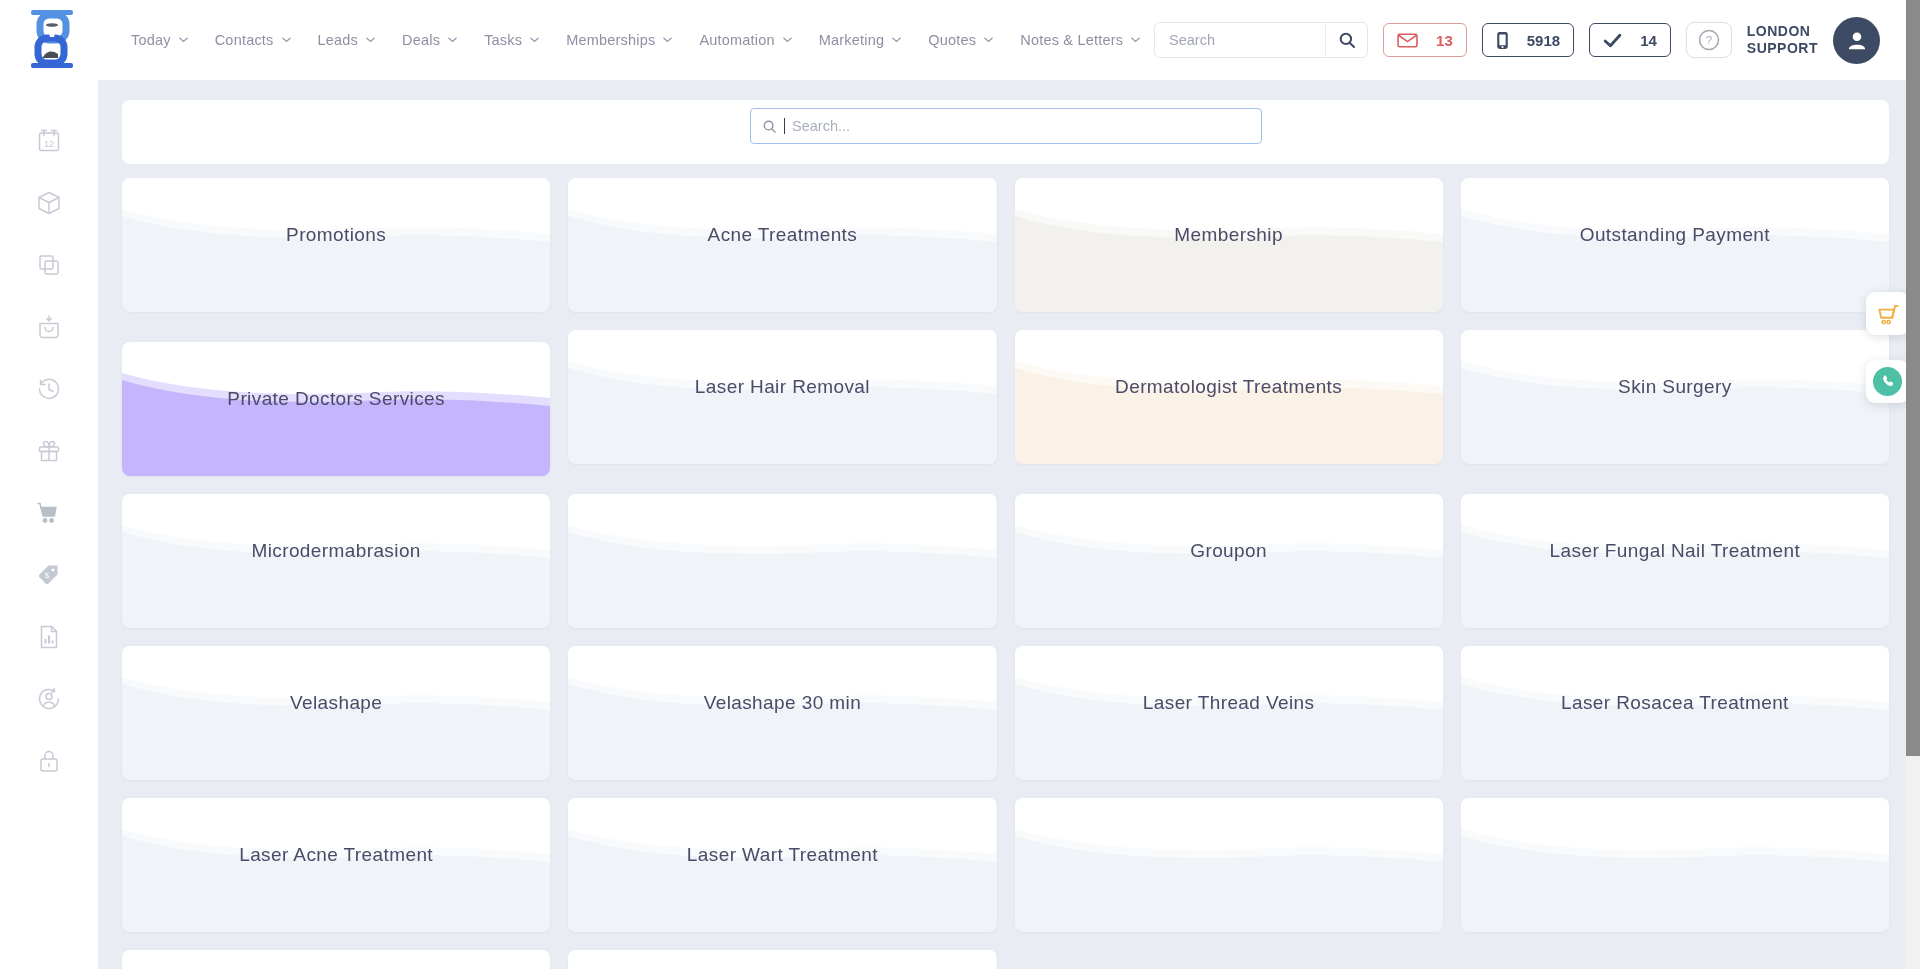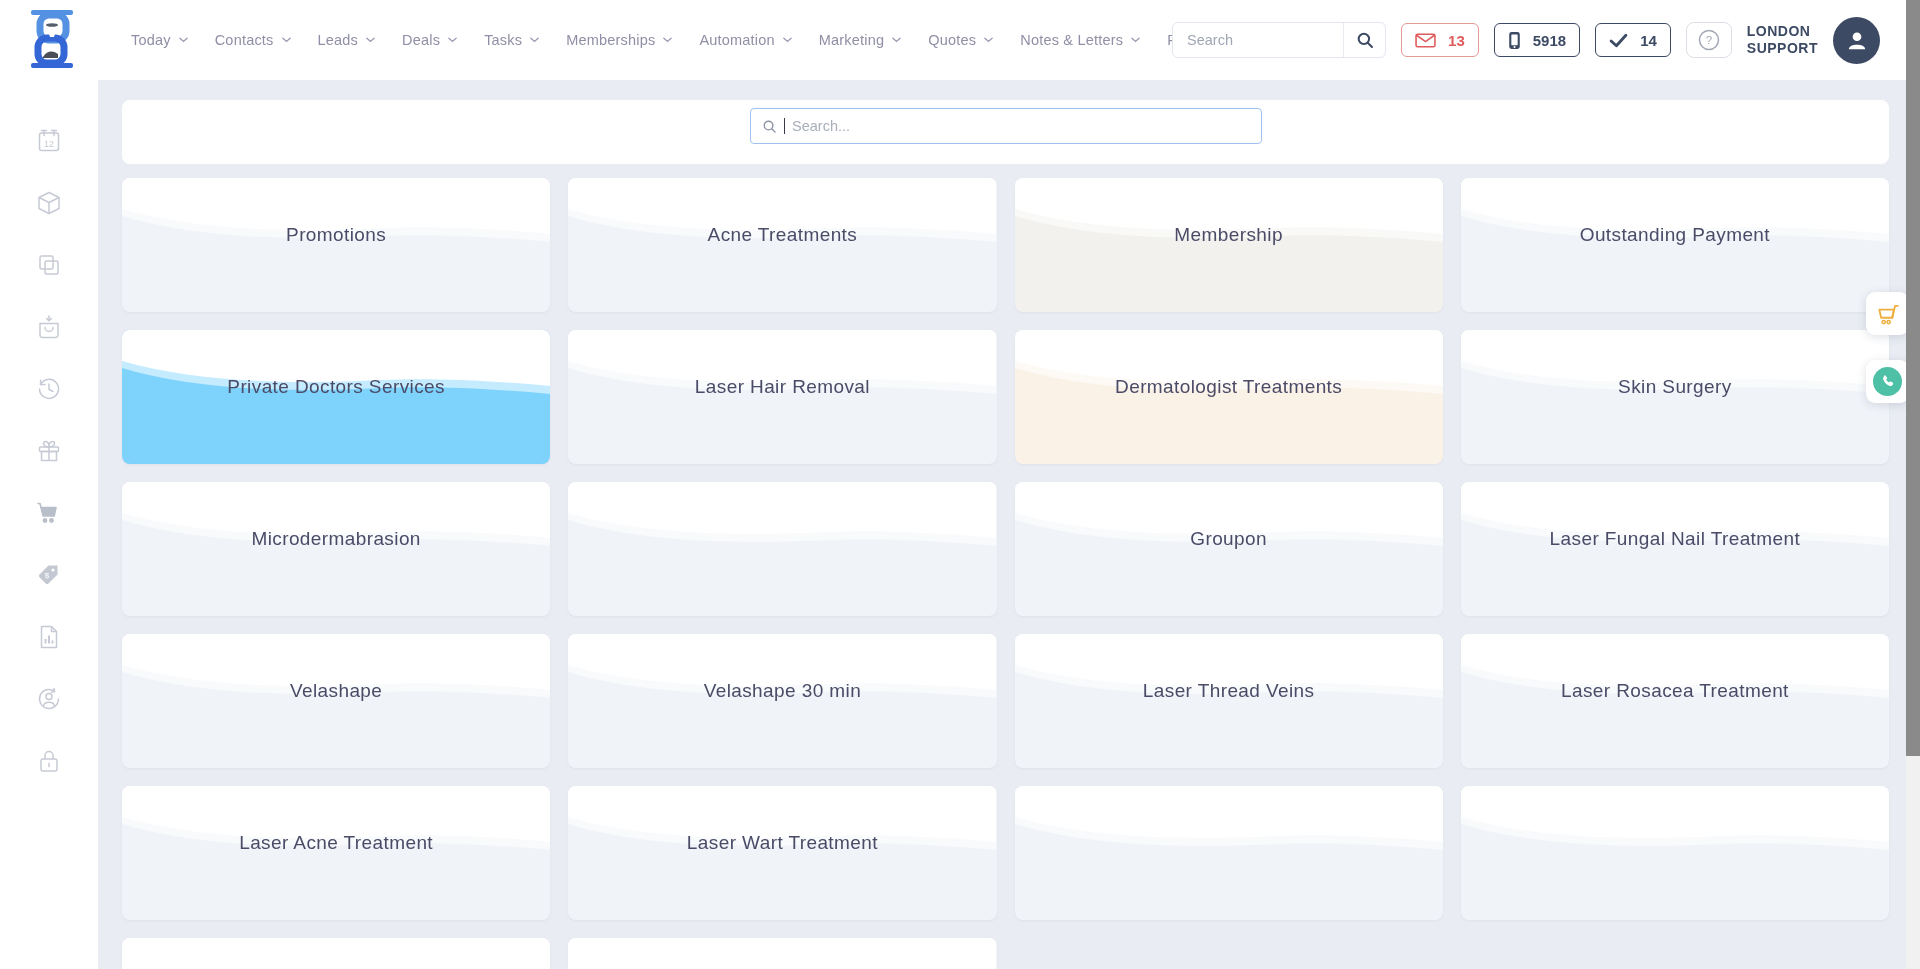--- a/index.html
+++ b/index.html
@@ -11,21 +11,21 @@
   }
   
   .header { position:absolute; top:0; left:0; width:1920px; height:80px; background:#ffffff; z-index:5; }
   .logo { position:absolute; left:28px; top:8px; width:48px; height:62px; cursor:pointer; }
   .nav { position:absolute; left:131px; top:0; height:80px; display:flex; align-items:center; gap:27px; }
   .nav-item { display:flex; align-items:center; gap:8px; color:#8f8fa5; font-size:14.5px; letter-spacing:.2px; cursor:pointer; white-space:nowrap; }
   .topbar-right { position:absolute; right:40px; top:0; height:80px; display:flex; align-items:center; gap:15px; }
   .top-search { width:214px; height:36px; border:1px solid #e3e6ec; border-radius:6px; background:#fff; display:flex; align-items:center; overflow:hidden; }
   .top-search .ph { flex:1; padding-left:14px; font-size:14.5px; color:#a0a6b4; }
   .top-search .mag { width:42px; height:36px; border-left:1px solid #e9ebf0; display:flex; align-items:center; justify-content:center; color:#3e4a63; cursor:pointer; }
-  .badge { height:20px; border-radius:6px; background:#fff; display:flex; align-items:center; gap:12px; padding:16px 13px; font-size:15px; font-weight:bold; cursor:pointer; }
+  .badge { height:20px; border-radius:6px; background:#fff; display:flex; align-items:center; gap:18px; padding:16px 13px; font-size:15px; font-weight:bold; cursor:pointer; }
   .badge.red { border:1px solid #e49a95; color:#e05b5b; }
   .badge.navy { border:1px solid #3c4a63; color:#3c4a63; }
   .help-btn { width:46px; height:36px; border:1px solid #dcdfe5; border-radius:8px; background:#fff; display:flex; align-items:center; justify-content:center; cursor:pointer; }
   .user-name { color:#3c4a63; font-size:14px; font-weight:bold; letter-spacing:.5px; line-height:17px; }
   .avatar { width:47px; height:47px; border-radius:50%; background:#3c4a63; display:flex; align-items:center; justify-content:center; cursor:pointer; }
   
   .sidebar { position:absolute; left:0; top:80px; width:98px; height:889px; background:#ffffff; display:flex; flex-direction:column; align-items:center; padding-top:48px; gap:36px; z-index:4; }
   .side-item { width:26px; height:26px; color:#c6cad4; cursor:pointer; display:flex; align-items:center; justify-content:center; }
   
   .search-panel { position:absolute; left:122px; top:100px; width:1767px; height:64px; background:#ffffff; border-radius:8px; }
@@ -363,21 +363,21 @@
       </svg>
       <div class="label">Membership</div>
     </div>
     <div class="card" style="background: rgb(240, 243, 248);">
       <svg class="wave" viewBox="0 0 430 134" preserveAspectRatio="none">
         <path d="M0,0 H430 V64 C365,58 305,56 262,58 C160,63 70,59 0,38 Z" fill="#ffffff" opacity="0.55"></path>
         <path d="M0,0 H430 V56 C365,50 305,48 262,50 C160,55 70,51 0,31 Z" fill="#ffffff"></path>
       </svg>
       <div class="label">Outstanding Payment</div>
     </div>
-    <div class="card" style="background: #7dd3fc;">
+    <div class="card" style="background: #c4b5fd; margin-top: 12px;">
       <svg class="wave" viewBox="0 0 430 134" preserveAspectRatio="none">
         <path d="M0,0 H430 V64 C365,58 305,56 262,58 C160,63 70,59 0,38 Z" fill="#ffffff" opacity="0.55"></path>
         <path d="M0,0 H430 V56 C365,50 305,48 262,50 C160,55 70,51 0,31 Z" fill="#ffffff"></path>
       </svg>
       <div class="label">Private Doctors Services</div>
     </div>
     <div class="card" style="background: rgb(240, 243, 248);">
       <svg class="wave" viewBox="0 0 430 134" preserveAspectRatio="none">
         <path d="M0,0 H430 V64 C365,58 305,56 262,58 C160,63 70,59 0,38 Z" fill="#ffffff" opacity="0.55"></path>
         <path d="M0,0 H430 V56 C365,50 305,48 262,50 C160,55 70,51 0,31 Z" fill="#ffffff"></path>

